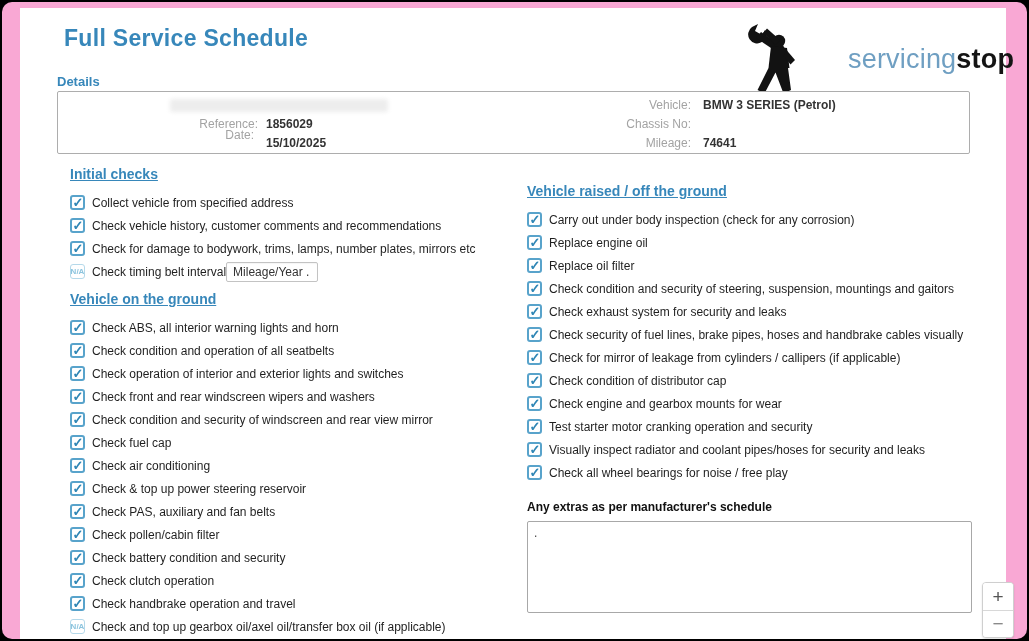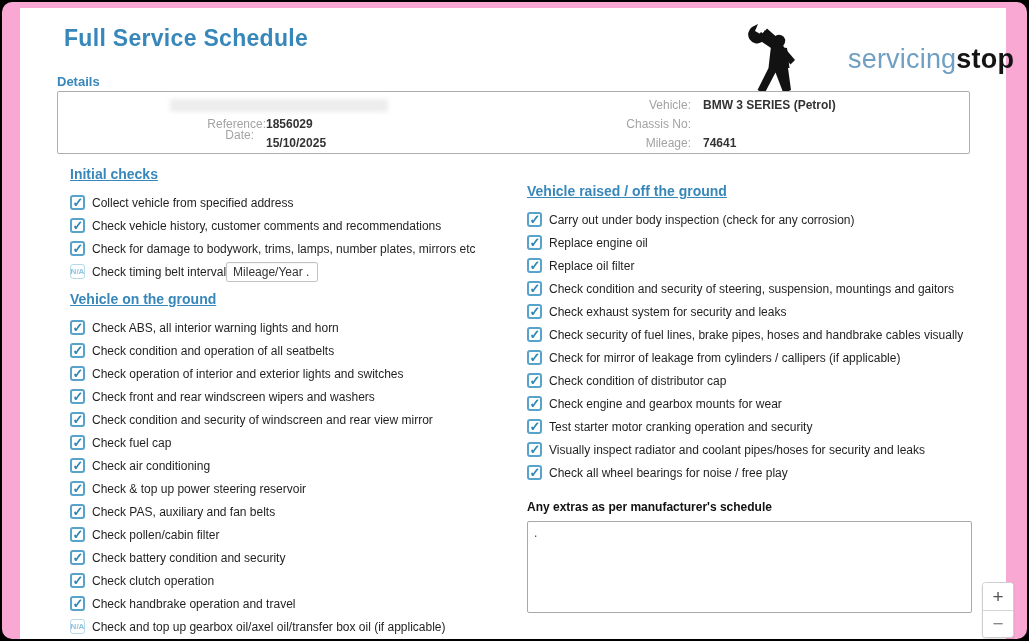--- a/index.html
+++ b/index.html
@@ -129,21 +129,21 @@
       </svg>
       <div class="logo-text">
         <span class="logo-light">servicing</span><span class="logo-bold">stop</span>
       </div>
     </div>
 
     <div class="details-heading">Details</div>
 
     <div class="details-box">
       <div class="redacted"></div>
-      <span class="d-label wide" style="left:12px;top:25px">Reference:</span>
+      <span class="d-label wide" style="left:4px;top:25px">Reference:</span>
       <span class="d-value" style="left:208px;top:25px">1856029</span>
       <span class="d-label wide" style="left:0;top:36px">Date:</span>
       <span class="d-value" style="left:208px;top:44px">15/10/2025</span>
 
       <span class="d-label" style="left:505px;top:6px">Vehicle:</span>
       <span class="d-value" style="left:645px;top:6px">BMW 3 SERIES (Petrol)</span>
       <span class="d-label" style="left:505px;top:25px">Chassis No:</span>
       <span class="d-value" style="left:645px;top:25px"></span>
       <span class="d-label" style="left:505px;top:44px">Mileage:</span>
       <span class="d-value" style="left:645px;top:44px">74641</span>

